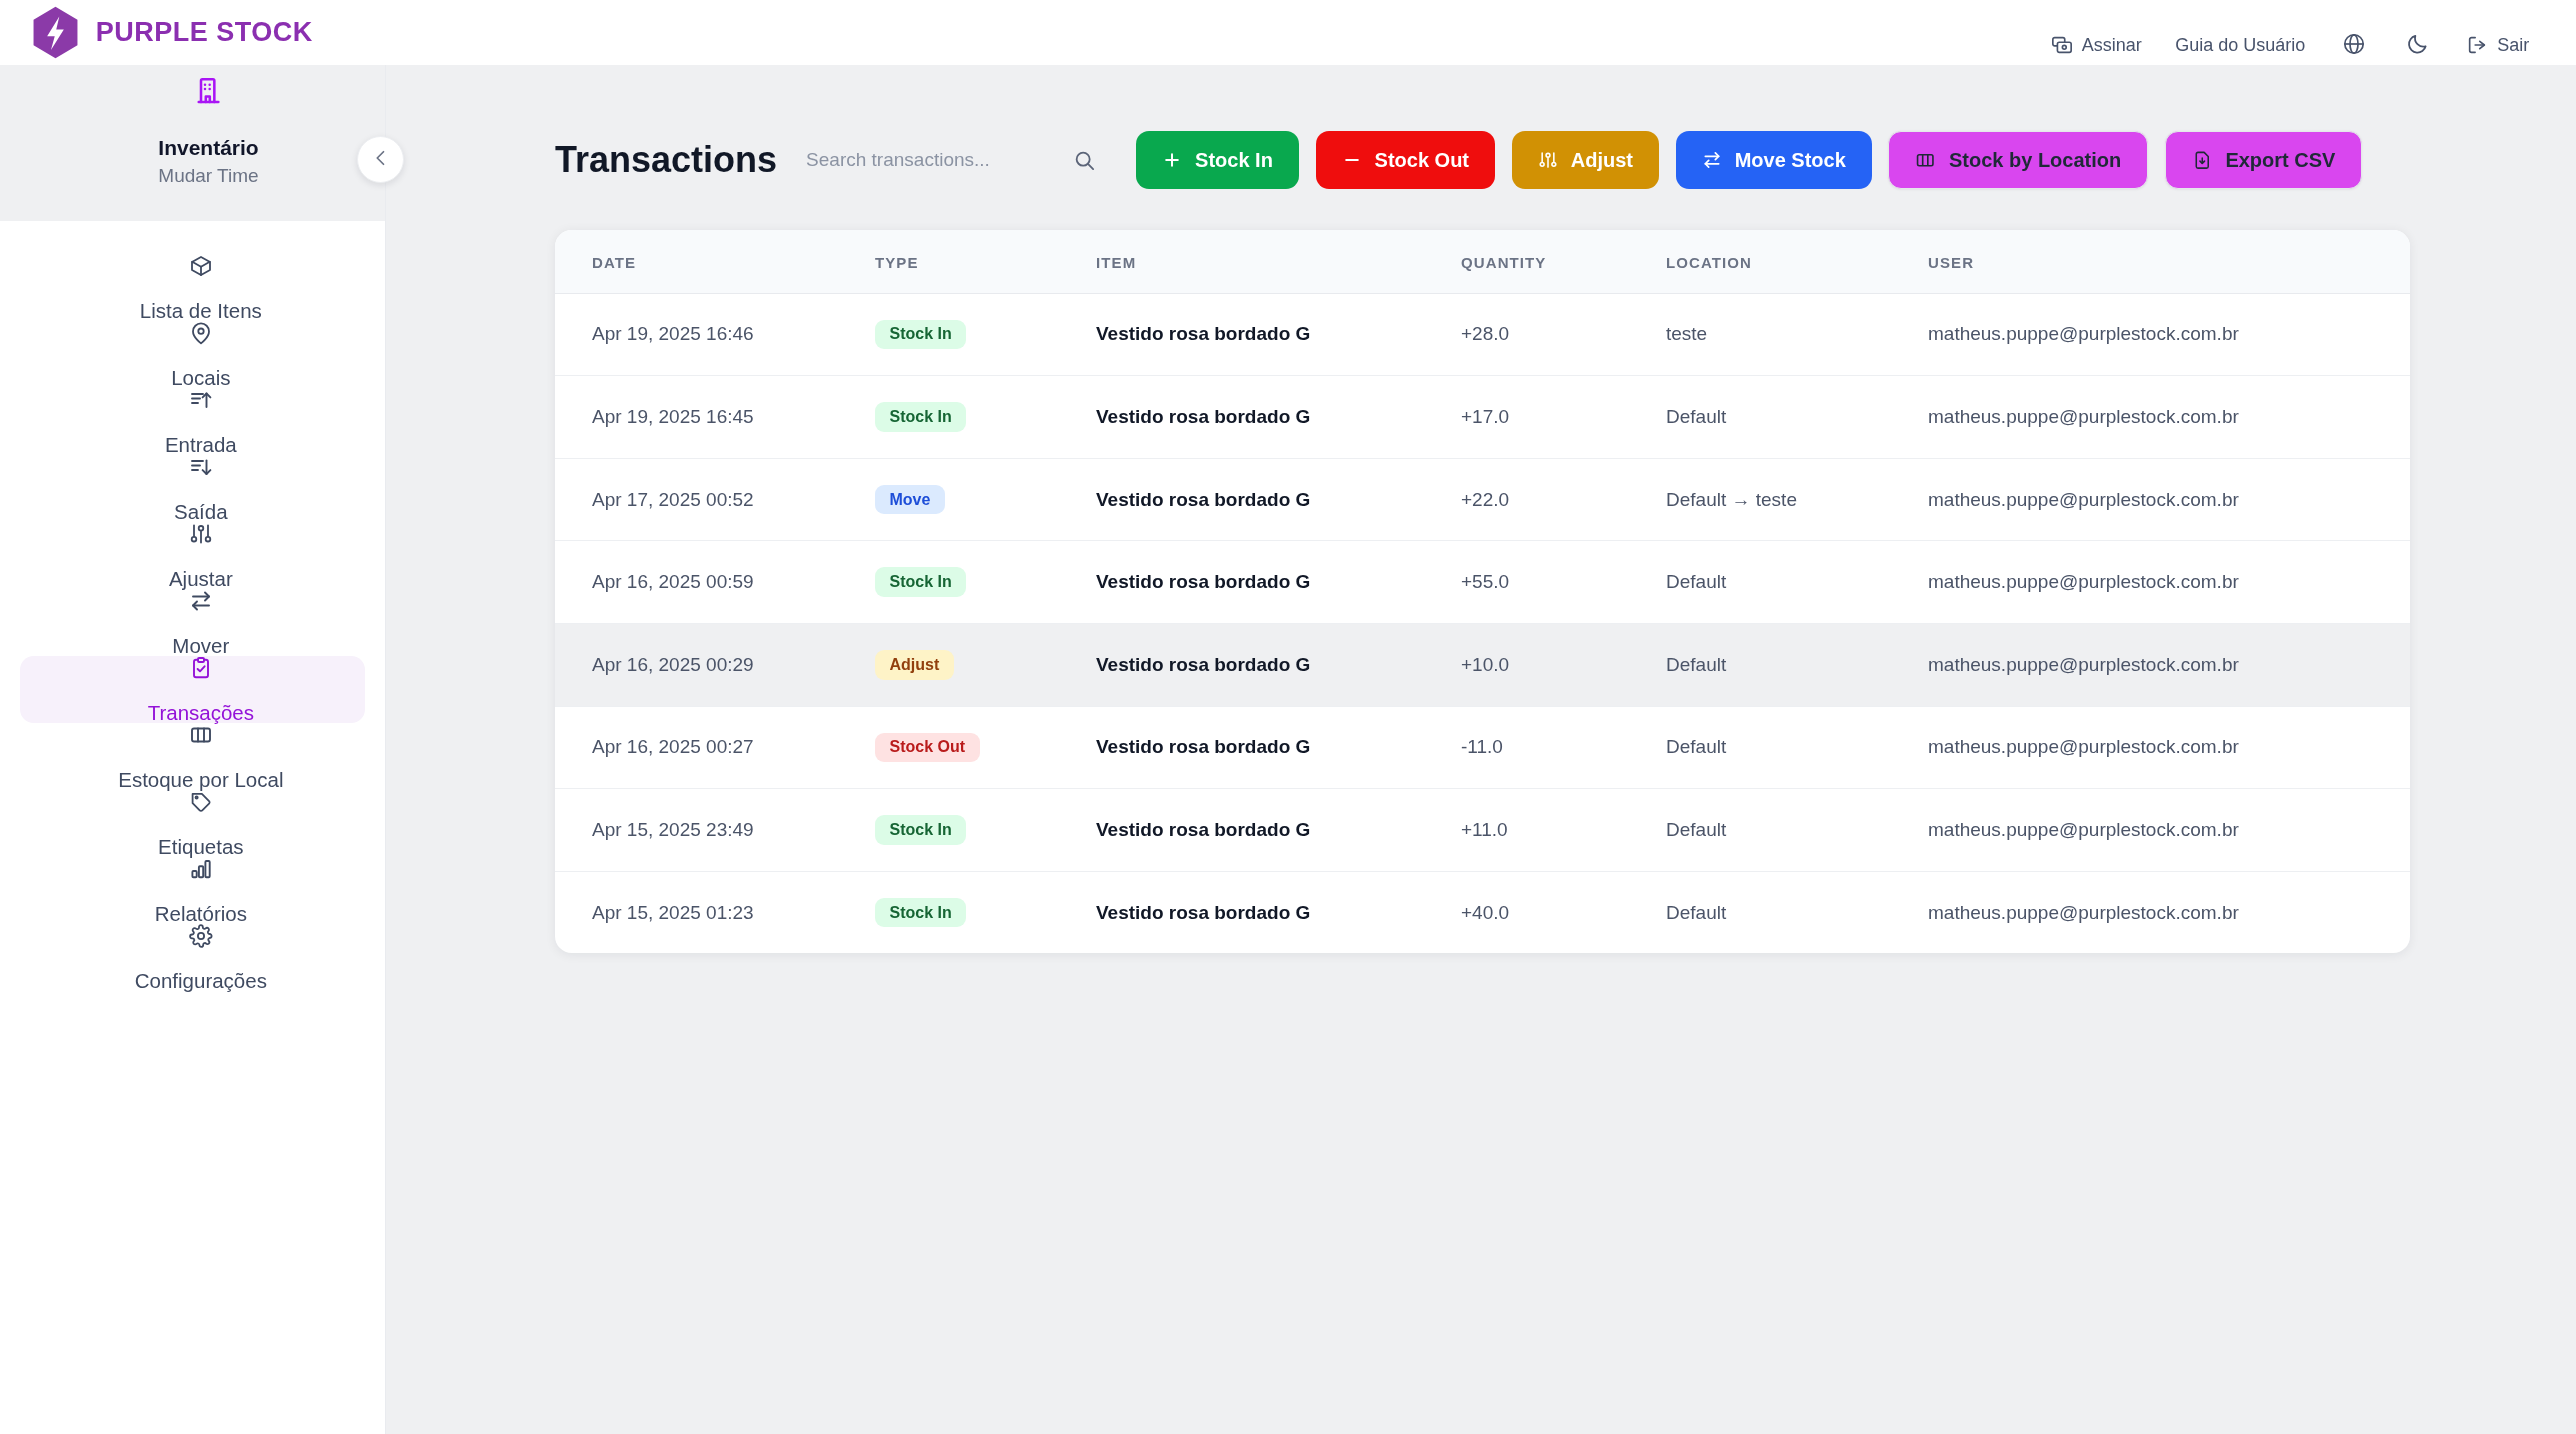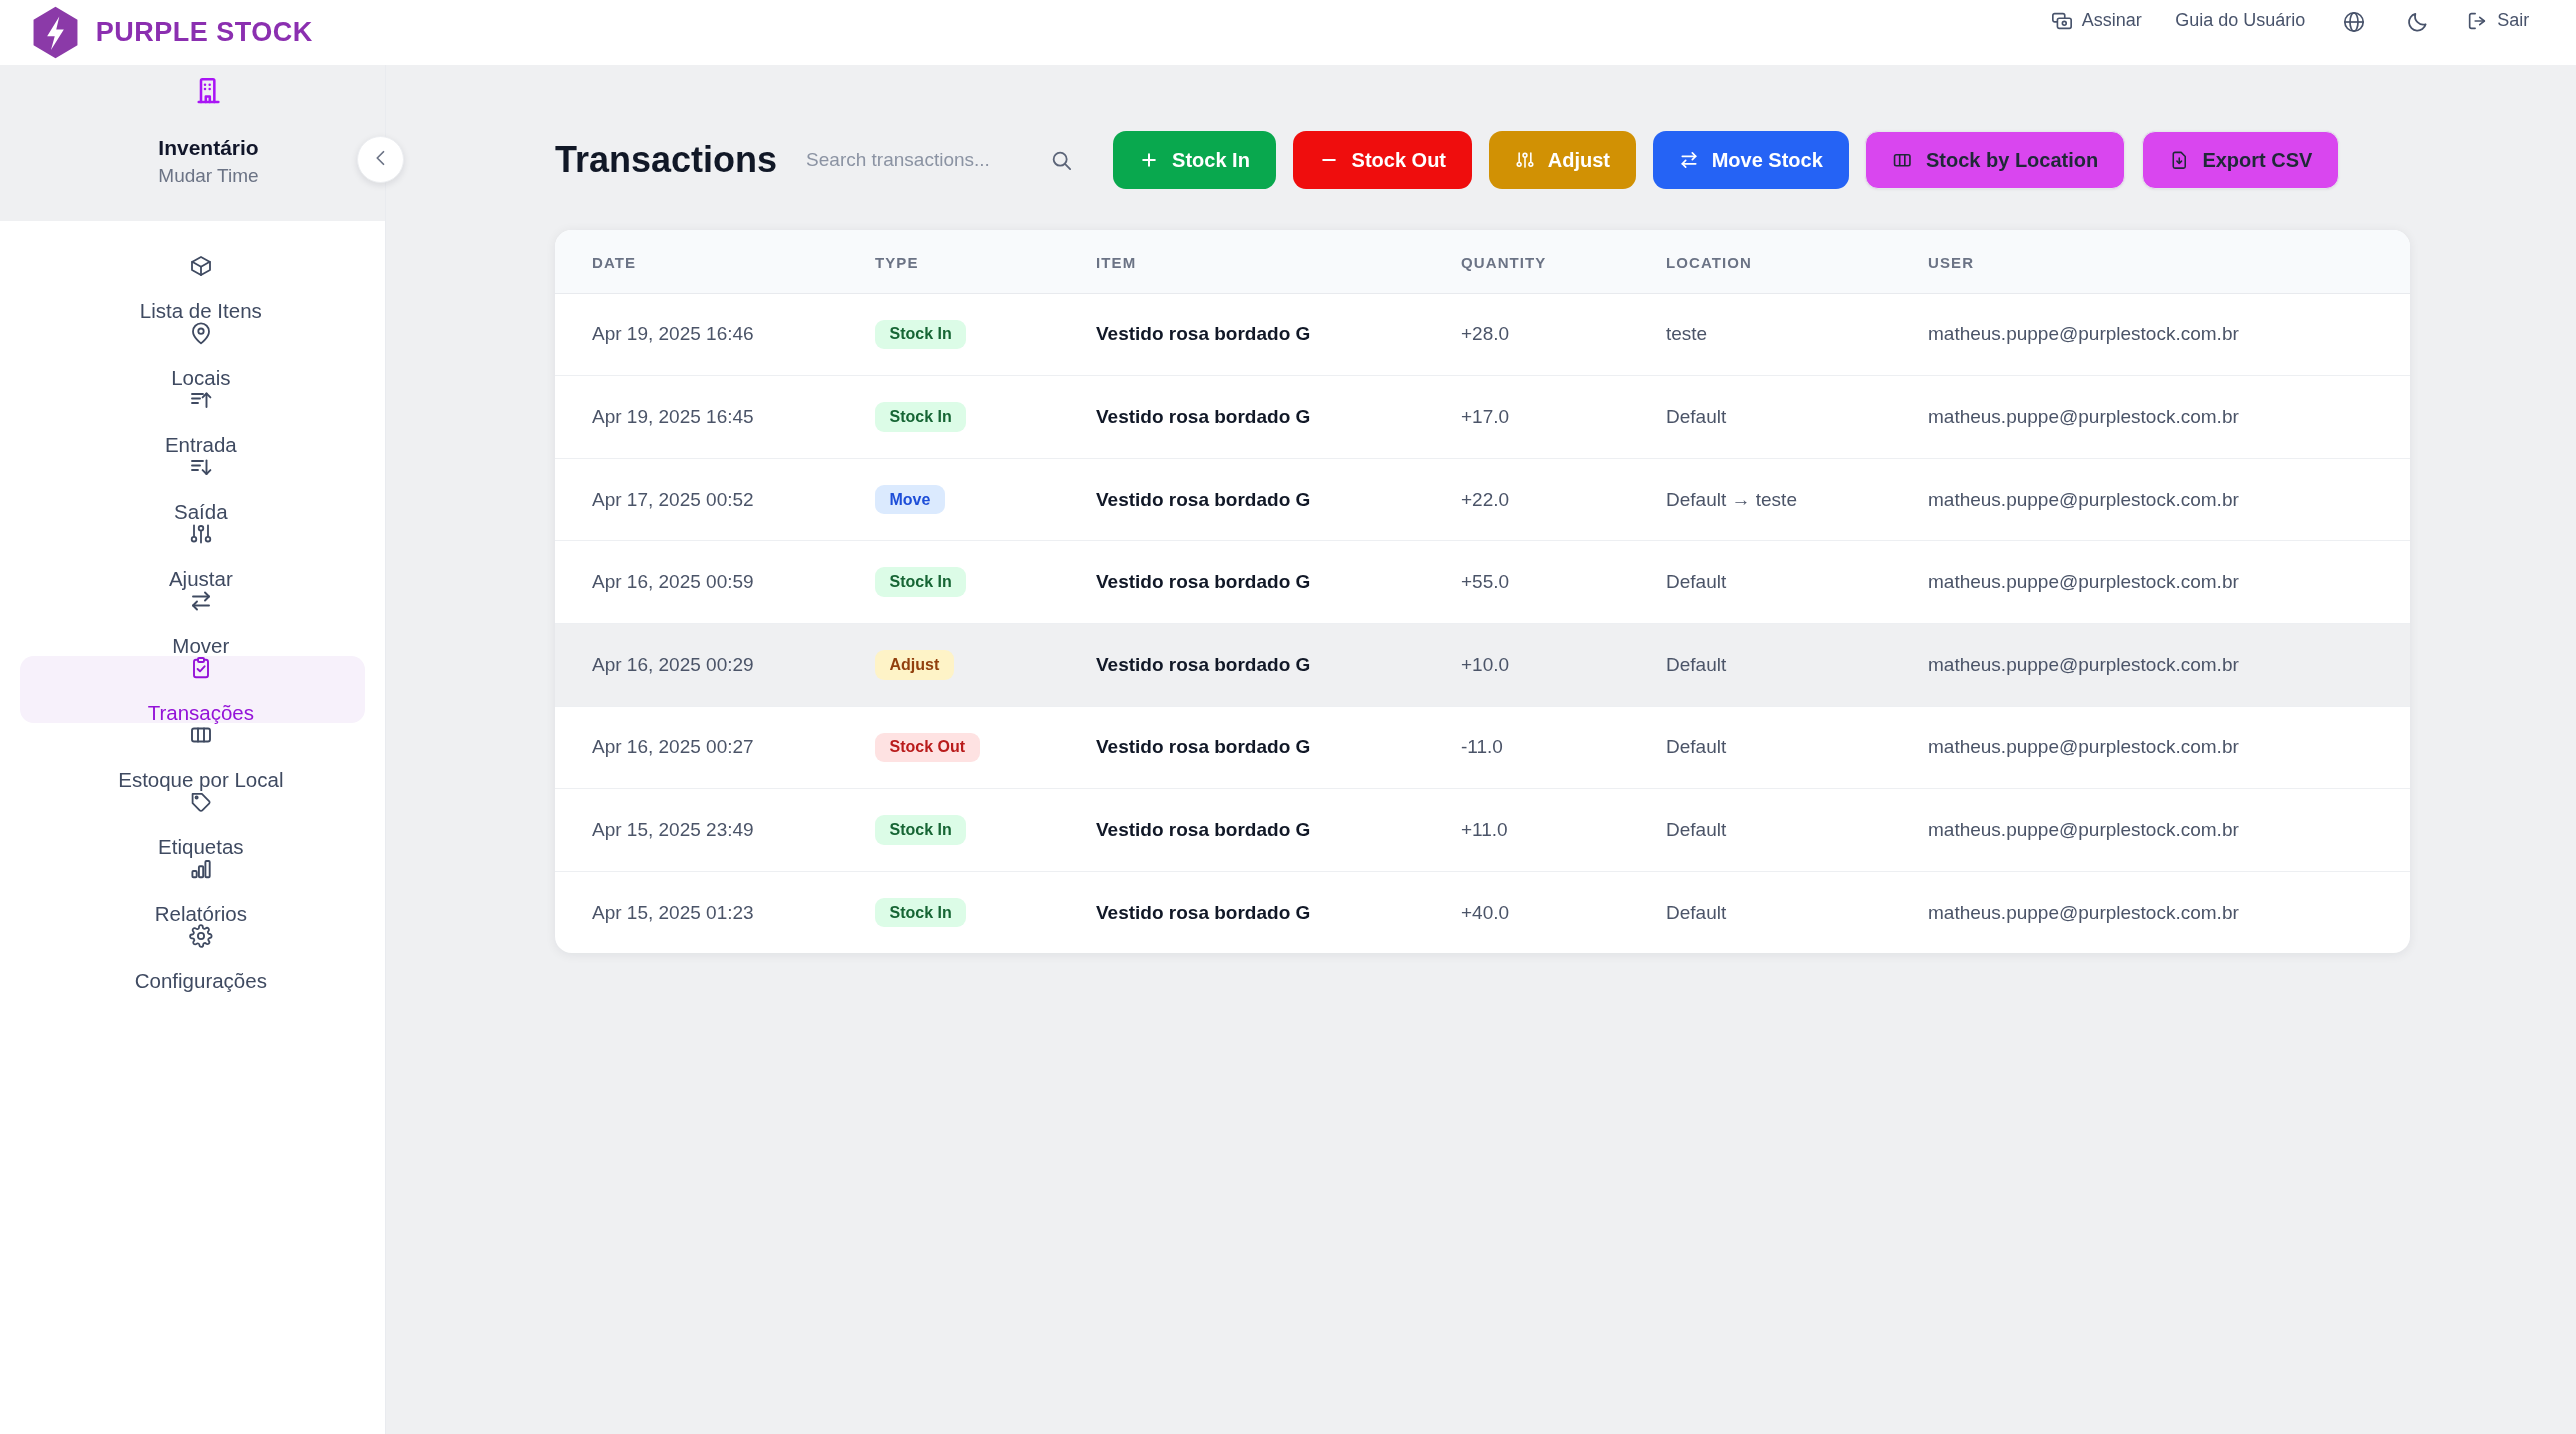--- a/index.html
+++ b/index.html
@@ -23,21 +23,21 @@
     width: 47px; height: 53px; position: relative;
     display: flex; align-items: center; justify-content: center;
   }
   .hexlogo svg { display: block; }
   .brandname {
     font-size: 27px; font-weight: 700; letter-spacing: 0.5px;
     color: #8b2fb0;
   }
   .topnav { display: flex; align-items: center; gap: 0; padding-right: 30px; }
   .topnav-item {
-    display: flex; align-items: flex-start; gap: 9px;
+    display: flex; align-items: flex-end; gap: 9px;
     font-size: 18px; color: #48536b;
     padding: 0 16.7px; height: 46px; cursor: pointer;
   }
   .topnav-icononly { padding: 0 20px; }
   .topnav .ico { display: flex; align-items: center; }
 
   
   .sidebar {
     position: absolute; left: 0; top: 65px; width: 386px; height: 1370px;
     background: #ffffff;
@@ -78,21 +78,21 @@
     position: absolute; left: 386px; top: 65px;
     width: 2190px; height: 1370px;
     background: #eff0f2;
   }
   .page-head {
     display: flex; align-items: center;
     padding: 61px 0 0 169px; height: 129px; gap: 0;
   }
   .page-title { font-size: 36px; font-weight: 700; color: #111827; white-space: nowrap; }
   .searchbox {
-    display: flex; align-items: center; margin-left: 29px; gap: 1px;
+    display: flex; align-items: center; margin-left: 29px; gap: 24px;
   }
   .searchbox input {
     border: none; outline: none; background: transparent;
     font-family: "Liberation Sans", sans-serif;
     font-size: 19px; color: #3c4454; width: 243px;
   }
   .searchbox input::placeholder { color: #8b93a3; }
   .search-ico { display: flex; align-items: center; cursor: pointer; }
 
   .actions { display: flex; align-items: center; gap: 16.7px; margin-left: 40px; }

